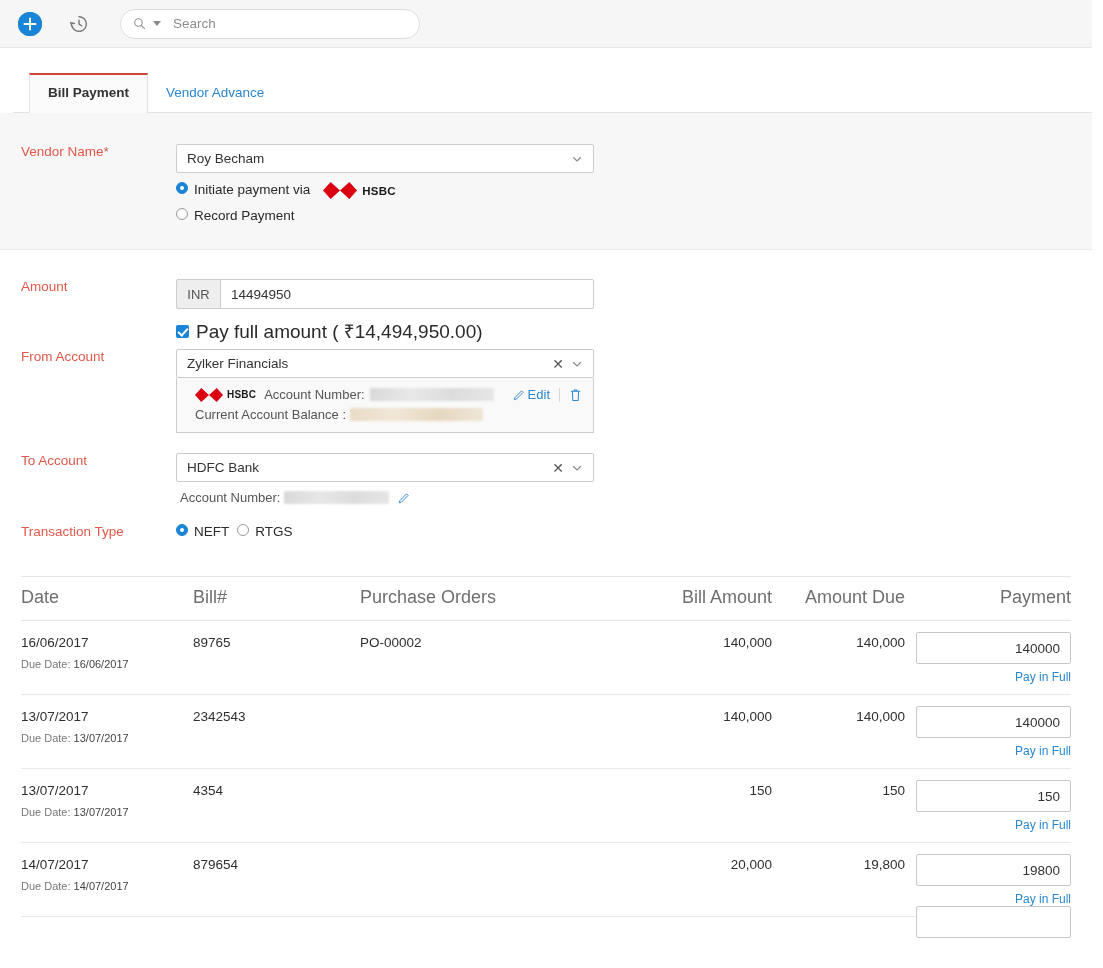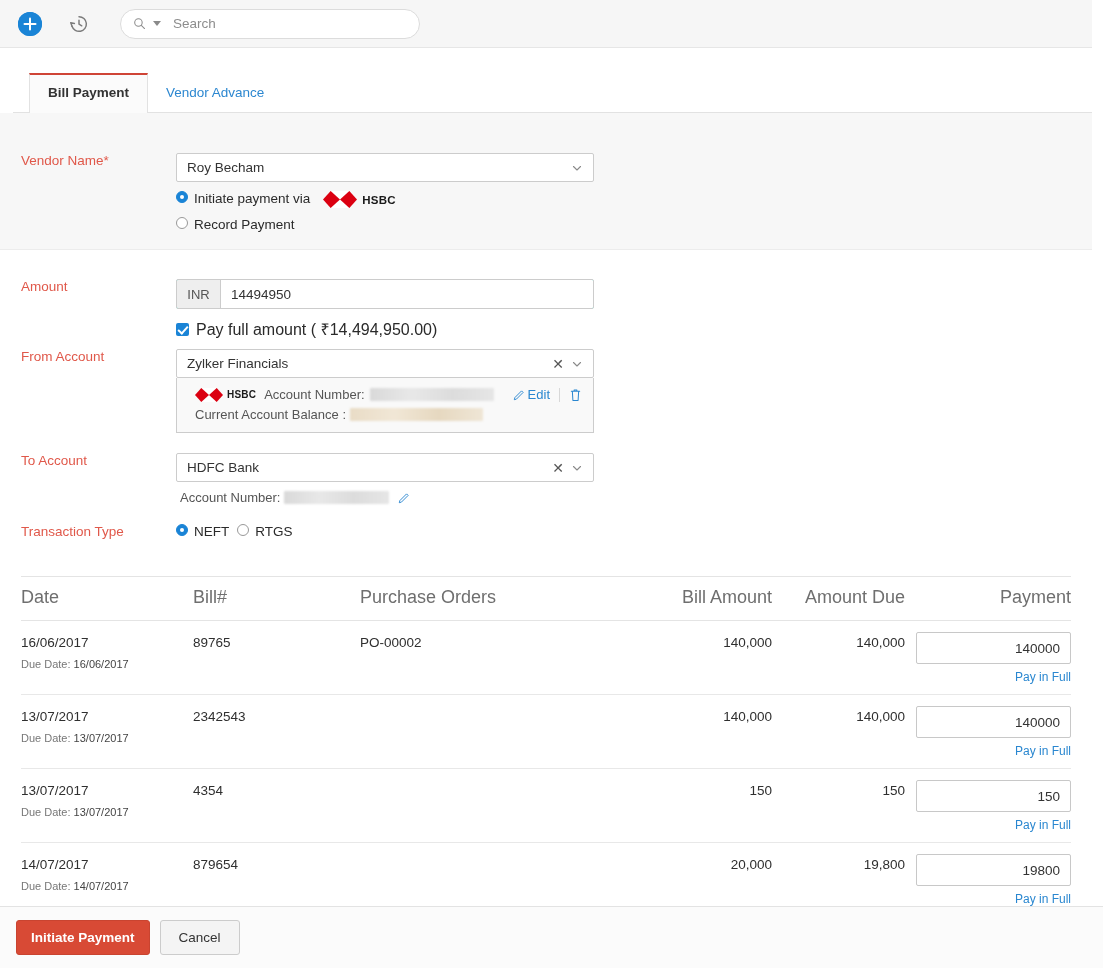--- a/index.html
+++ b/index.html
@@ -91,21 +91,21 @@
   }
   .amount-cur {
     width:44px; background:#eeeeee; border-right:1px solid #ccc;
     display:flex;align-items:center;justify-content:center;
     font-size:13px; color:#555;
   }
   .amount-inp {
     flex:1; border:none; outline:none; padding:0 10px; font-size:13.5px;
     color:#333; font-family:inherit;
   }
-  .chk-line { display:flex; align-items:center; gap:7px; margin-top:9px; font-size:16px; color:#2a2a2a;}
+  .chk-line { display:flex; align-items:center; gap:7px; margin-top:9px; font-size:19px; color:#2a2a2a;}
   .chkbox {
     width:13px;height:13px;background:#1a84d6;border-radius:2px;position:relative;flex:none;
   }
   .chkbox::after{
     content:"";position:absolute;left:4px;top:1px;width:4px;height:8px;
     border:solid #fff;border-width:0 2px 2px 0;transform:rotate(42deg);
   }
 
   .acct-panel {
     width:418px; background:#f9f9f9; border:1px solid #ccc; border-top:none;
@@ -208,21 +208,21 @@
     <div class="tab active">
       <span>Bill Payment</span>
     </div>
     <div class="tab">
       <span>Vendor Advance</span>
     </div>
   </div>
 
   <div class="vendor-band"></div>
 
-  <div class="form-row" style="left:0; top:144px;margin-top:9px;">
+  <div class="form-row" style="left:0; top:144px;">
     <div class="flabel">Vendor Name*</div>
     <div class="fcontrol">
       <div class="selbox">
         <span class="val">Roy Becham</span>
         <svg class="chev" viewBox="0 0 12 12">
           <path d="M2.5 4.5 L6 8 L9.5 4.5" fill="none" stroke="#8a8a8a" stroke-width="1.1" stroke-linecap="round" stroke-linejoin="round"></path>
         </svg>
       </div>
 
       <div class="radio-line">
@@ -396,18 +396,14 @@
         </tbody>
     </table>
   </div>
 
   <div class="partial-row">
     <div class="partial-inp"></div>
   </div>
 
   <div class="right-gutter"></div>
 
-  <div class="footer">
-    <button class="btn-primary">Initiate Payment</button>
-    <button class="btn-secondary">Cancel</button>
-  </div>
 
 </div>
 
 </body></html>

